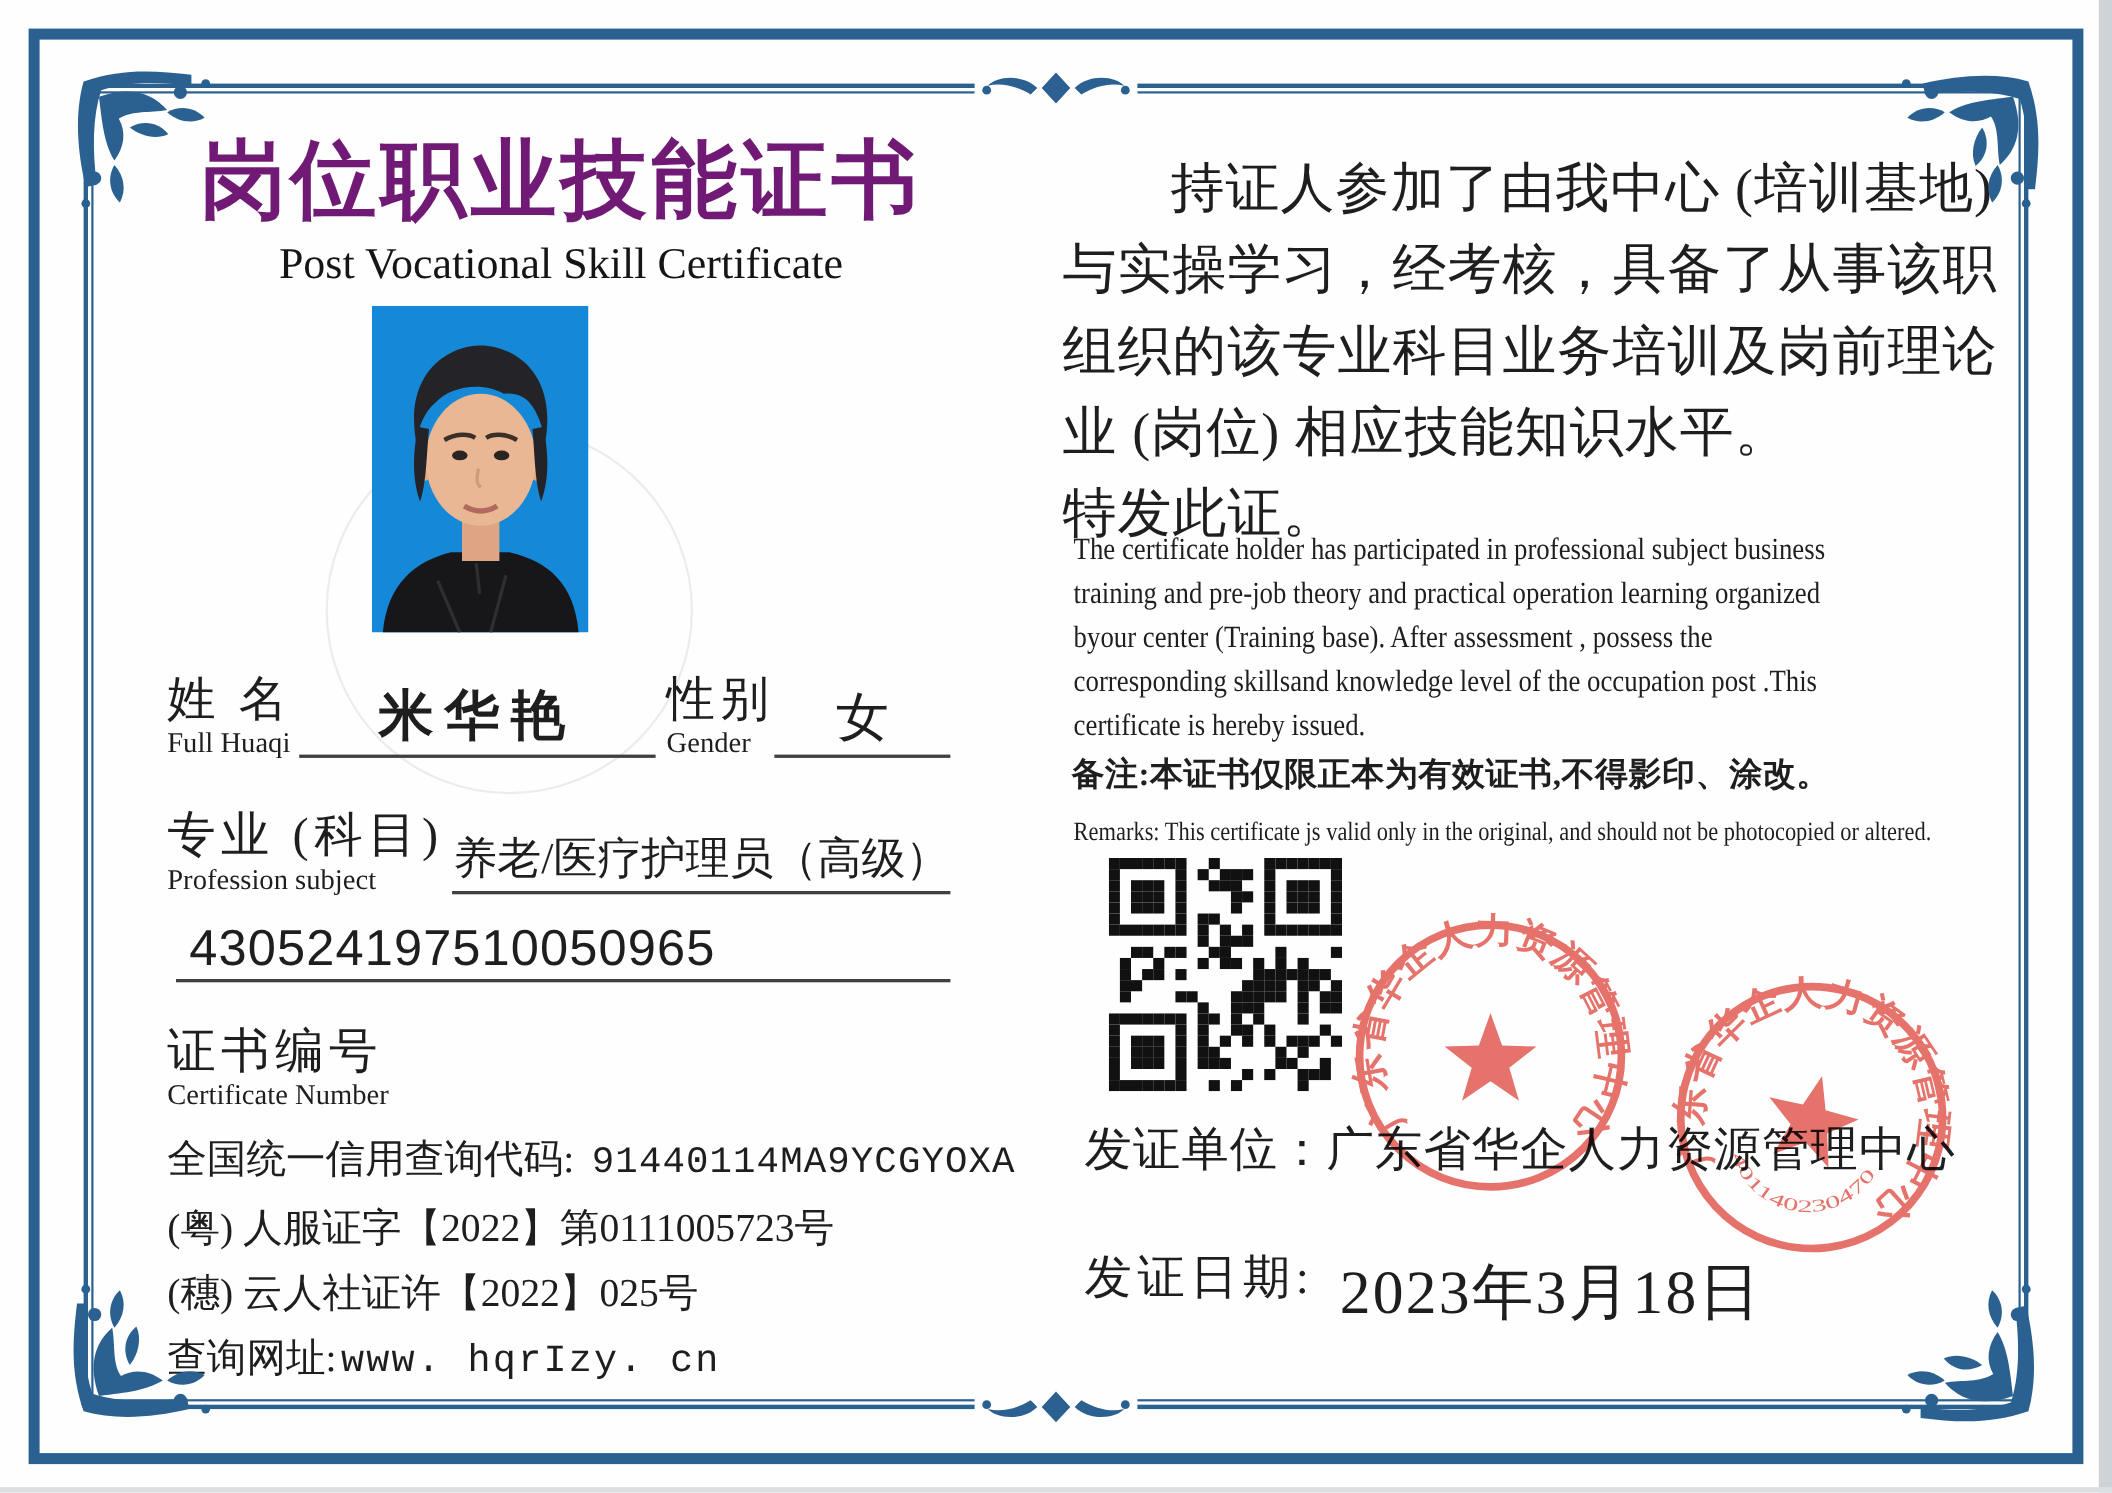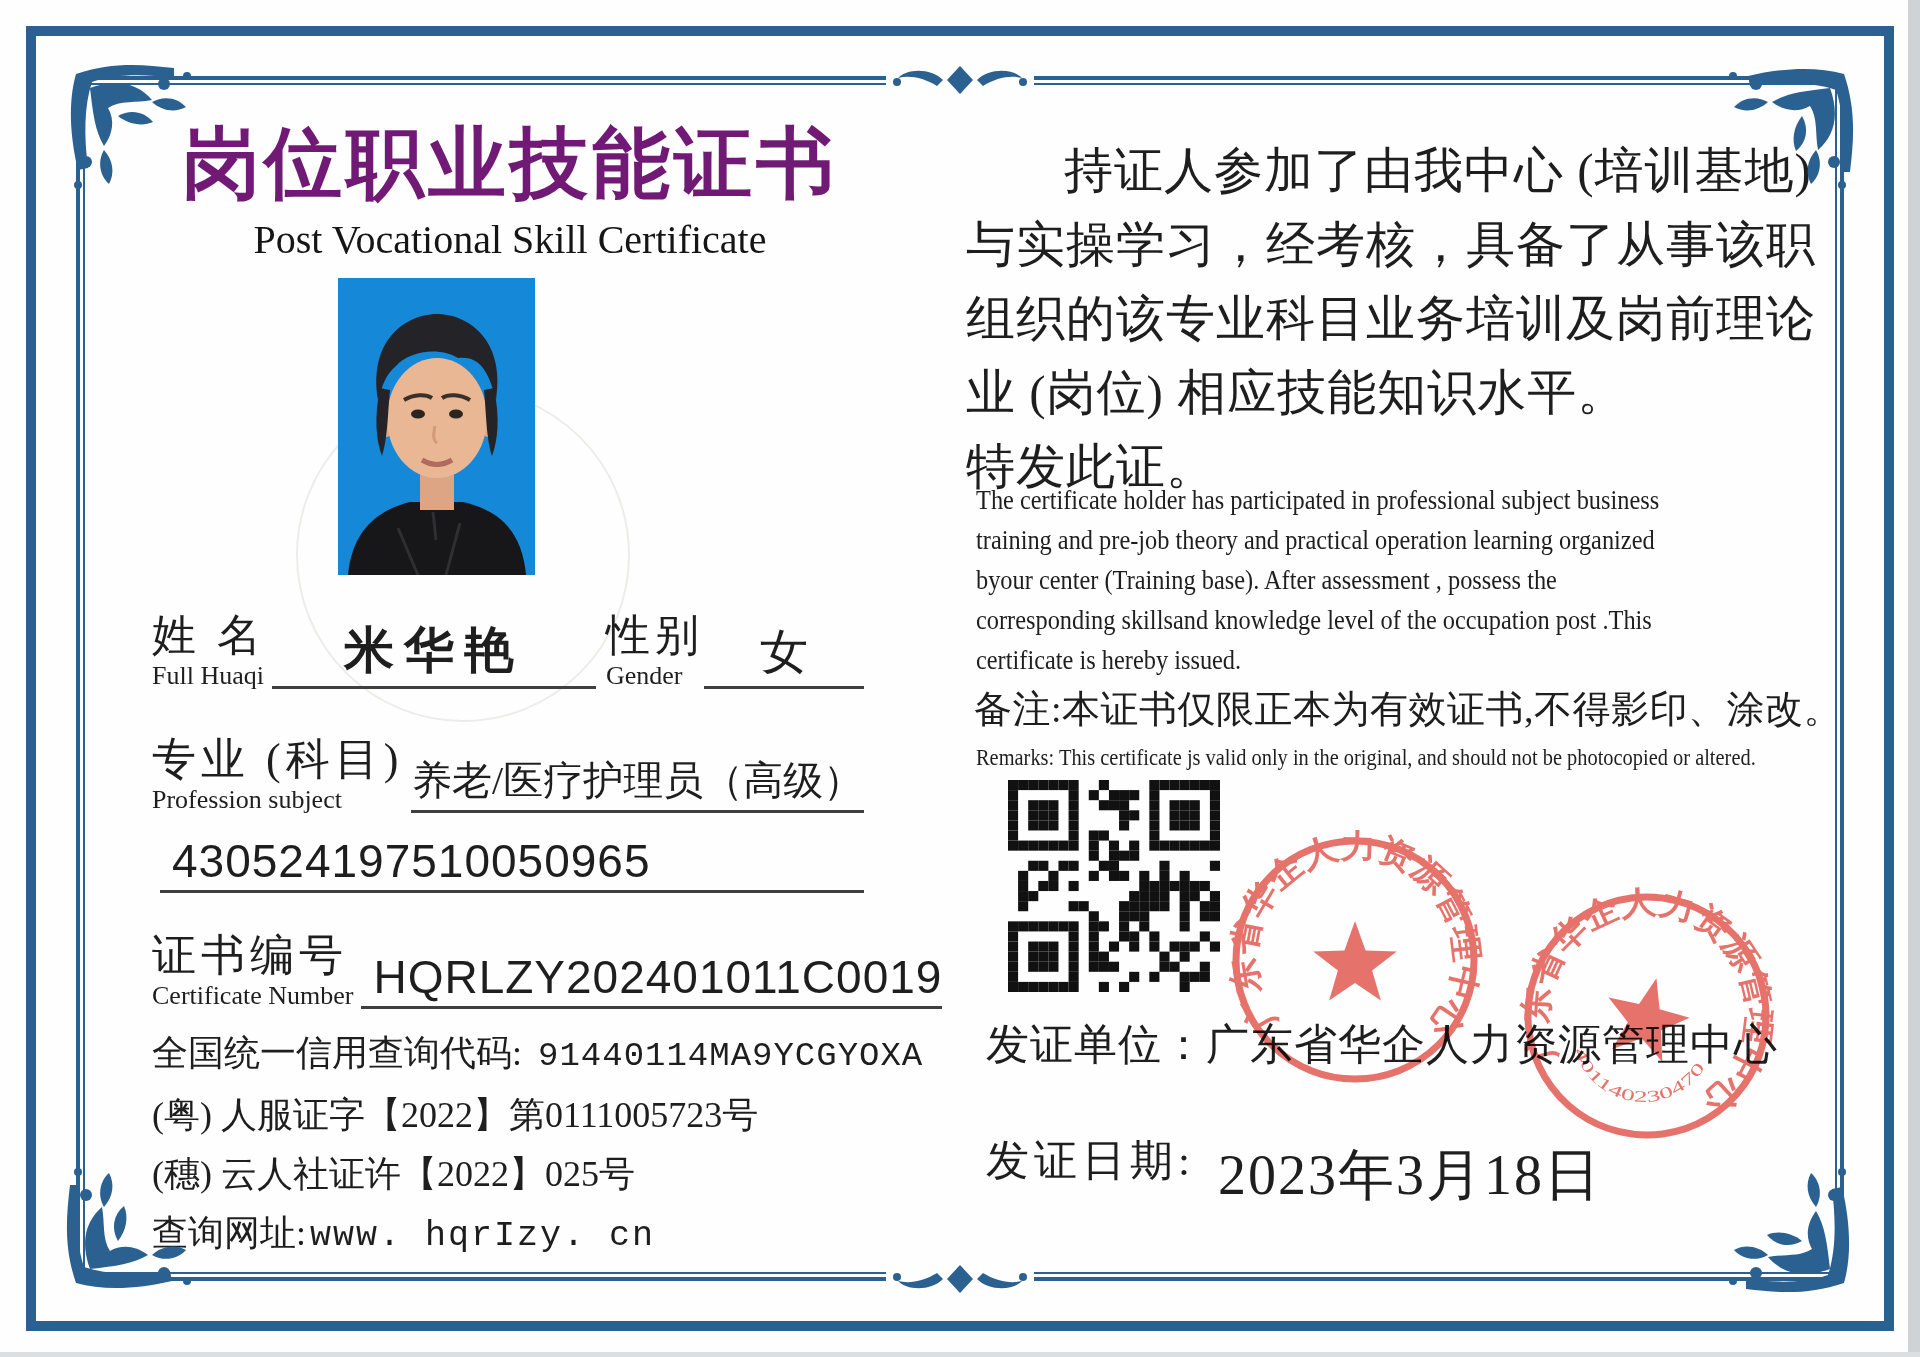--- a/index.html
+++ b/index.html
@@ -46,21 +46,21 @@
   .registry{position:absolute;left:152px;top:1024px;width:720px;font-size:36px;line-height:59px;z-index:2;white-space:nowrap;}
   .registry .mono{font-family:"Liberation Mono","DejaVu Sans Mono",monospace;font-size:34px;margin-left:16px;letter-spacing:1px;}
   .registry .mono.site{margin-left:4px;font-size:35px;letter-spacing:2px;}
 
   
   .stmt-cn{position:absolute;left:966px;top:134px;z-index:2;}
   .stmt-cn .line{font-size:49px;line-height:74px;white-space:nowrap;letter-spacing:1px;}
   .stmt-cn .line.indent{padding-left:98px;}
   .stmt-en{position:absolute;left:976px;top:480px;z-index:2;}
   .stmt-en .line{font-size:28px;line-height:40px;white-space:nowrap;transform:scaleX(0.87);transform-origin:left;}
-  .remark-cn{position:absolute;left:974px;top:684px;font-size:38px;font-weight:400;white-space:nowrap;z-index:2;letter-spacing:0.5px;}
+  .remark-cn{position:absolute;left:974px;top:684px;font-size:30px;font-weight:700;white-space:nowrap;z-index:2;letter-spacing:0.5px;}
   .remark-en{position:absolute;left:976px;top:744px;font-size:24px;white-space:nowrap;z-index:2;
              transform:scaleX(0.85);transform-origin:left;}
 
   .qr{position:absolute;left:1008px;top:780px;width:212px;height:212px;z-index:1;}
 
   .stamp{position:absolute;width:260px;height:260px;z-index:5;mix-blend-mode:multiply;opacity:0.82;}
   .stamp.a{left:1225px;top:830px;}
   .stamp.b{left:1517px;top:886px;transform:rotate(14deg);}
 
   .issuer-cn{position:absolute;left:986px;top:1016px;font-size:43px;white-space:nowrap;z-index:2;letter-spacing:1px;}
@@ -203,21 +203,20 @@
 
   <div class="field-row" style="top:834px;">
     <div class="val number">430524197510050965</div>
   </div>
 
   <div class="field-row" style="top:932px;">
     <div class="lbl">
       <span class="cn">证书编号</span>
       <span class="en">Certificate Number</span>
     </div>
-    <div class="val number">HQRLZY202401011C0019</div>
   </div>
 
   <div class="registry">
     <div>
       <span>全国统一信用查询代码:</span><span class="mono">91440114MA9YCGYOXA</span>
     </div>
     <div>(粤) 人服证字【2022】第0111005723号</div>
     <div>(穗) 云人社证许【2022】025号</div>
     <div>
       <span>查询网址:</span><span class="mono site">www. hqrIzy. cn</span>

